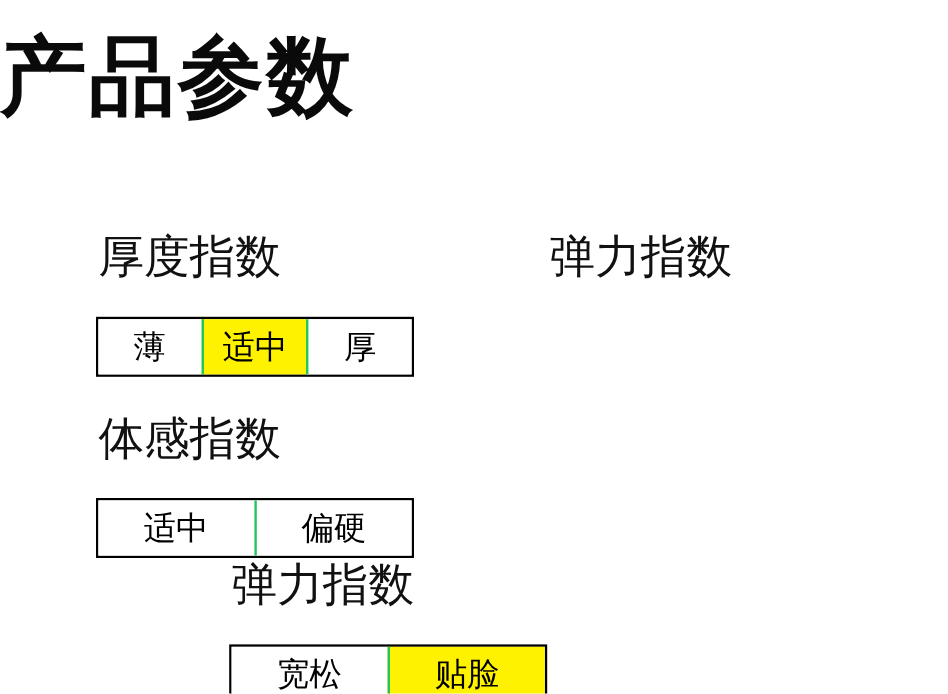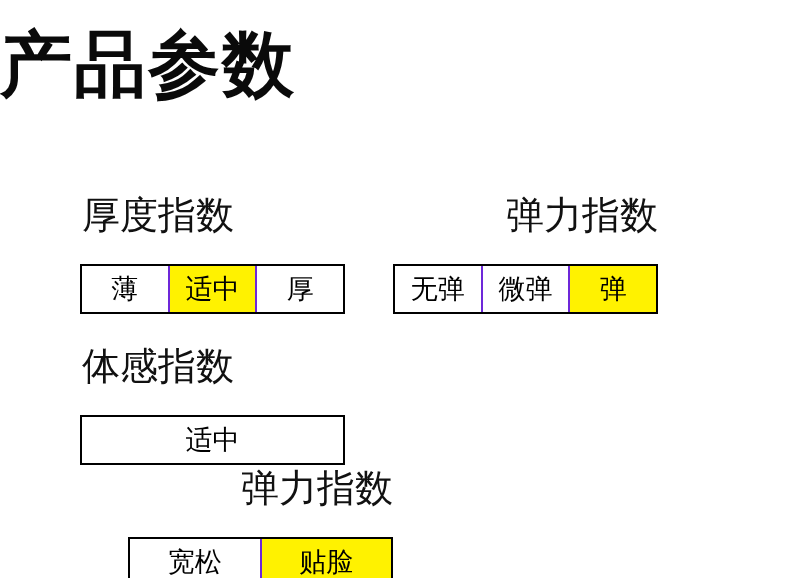--- a/index.html
+++ b/index.html
@@ -44,22 +44,21 @@
   }
   .spec-row + .spec-row {
     margin-top: 29px;
     flex-direction: column;
   }
 
   .spec-block {
     width: 265px;
   }
   .spec-block.right {
-    margin-left: 48px;
-    text-align: right;
+    margin-left: 111px;
   }
 
   .block-title {
     font-size: 38px;
     line-height: 46px;
     font-weight: 400;
     color: #111111;
     margin: 0 0 26px 2px;
     white-space: nowrap;
   }
@@ -80,21 +79,21 @@
     align-items: center;
     justify-content: center;
     font-size: 27px;
     line-height: 1;
     color: #000000;
     background: #ffffff;
     box-sizing: border-box;
     white-space: nowrap;
   }
   .option-cell + .option-cell {
-    border-left: 2px solid #6d28d9;
+    border-left: 2px solid #22c55e;
   }
   .option-cell.selected {
     background: #fff200;
   }
 </style>
 </head>
 <body>
 
 <div class="page-title">产品参数</div>
 
@@ -106,35 +105,31 @@
       <div class="block-title">厚度指数</div>
       <div class="option-table">
         <div class="option-cell">薄</div>
         <div class="option-cell selected">适中</div>
         <div class="option-cell">厚</div>
       </div>
     </div>
 
     <div class="spec-block right">
       <div class="block-title">弹力指数</div>
-      <div class="option-table">
-        <div class="option-cell">无弹</div>
-        <div class="option-cell">微弹</div>
-        <div class="option-cell selected">弹</div>
-      </div>
     </div>
 
   </div>
 
   <div class="spec-row">
 
     <div class="spec-block">
       <div class="block-title">体感指数</div>
       <div class="option-table">
         <div class="option-cell">适中</div>
+        <div class="option-cell">偏硬</div>
       </div>
     </div>
 
     <div class="spec-block right">
       <div class="block-title">弹力指数</div>
       <div class="option-table">
         <div class="option-cell">宽松</div>
         <div class="option-cell selected">贴脸</div>
       </div>
     </div>

